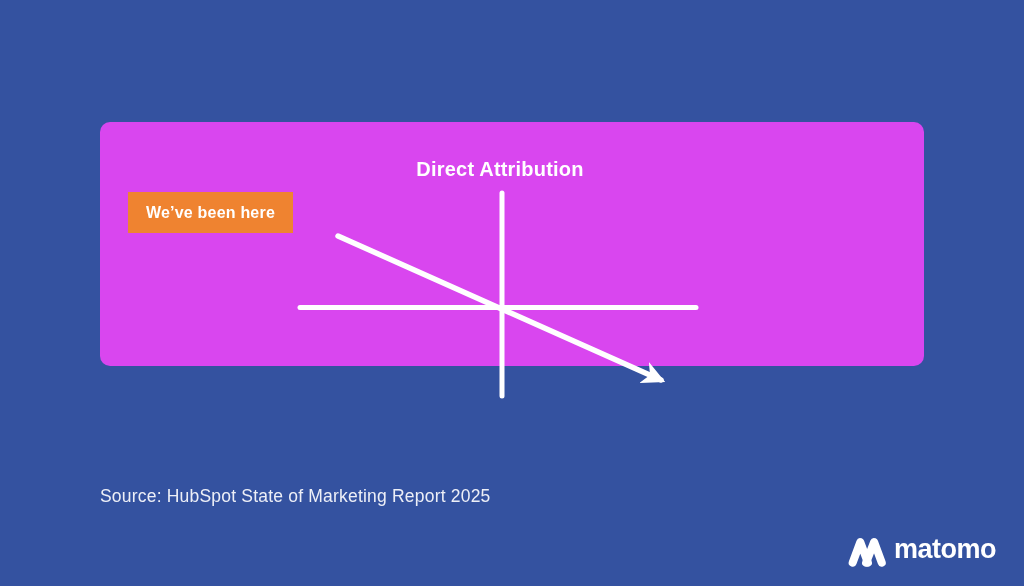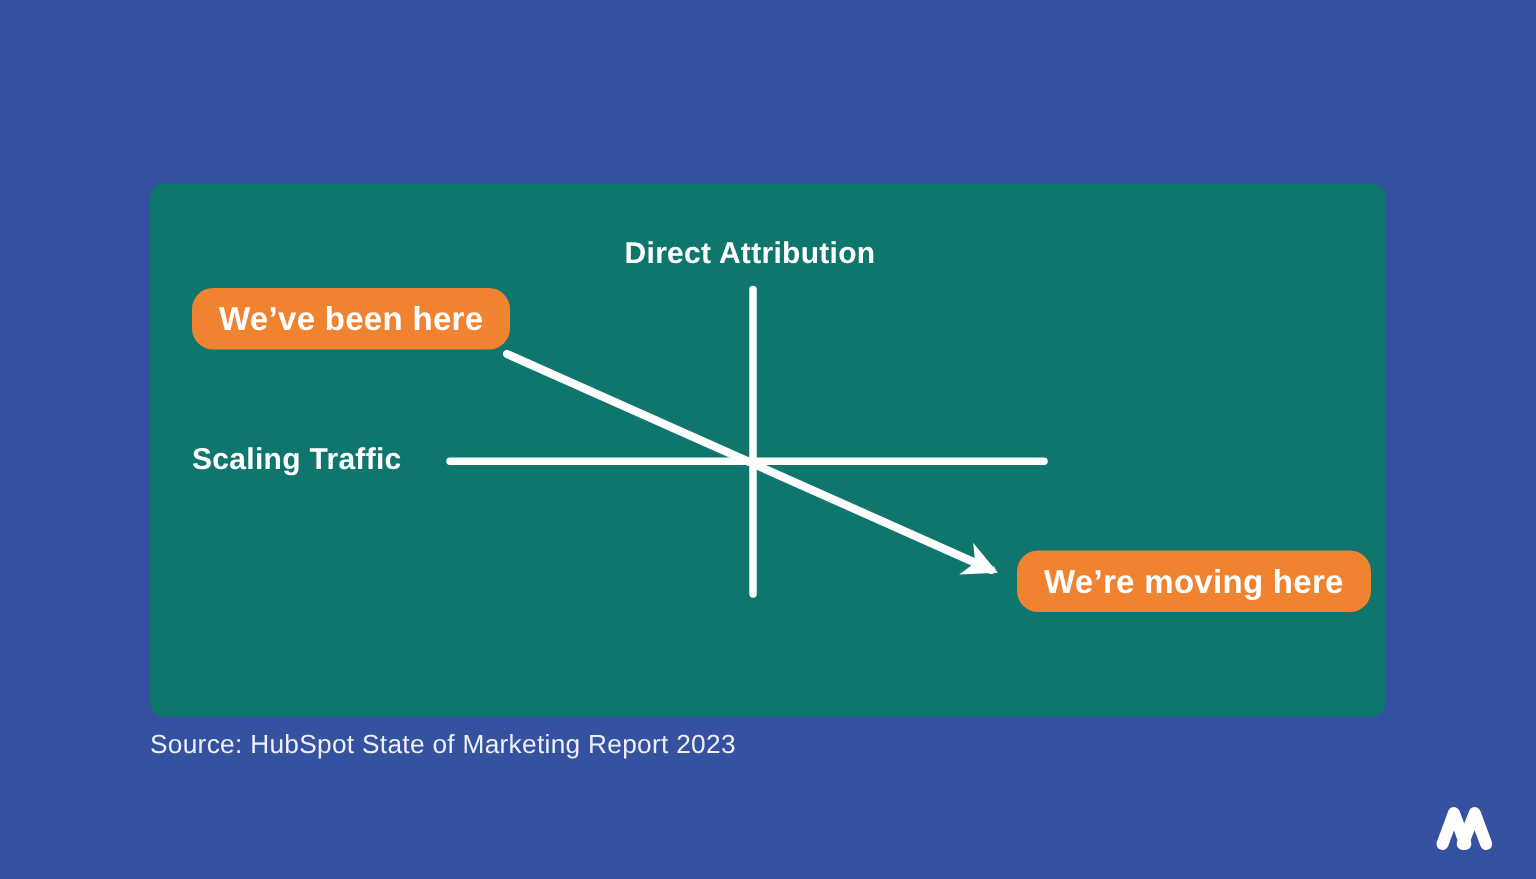--- a/index.html
+++ b/index.html
@@ -6,22 +6,22 @@
   html, body { width: 1024px; height: 586px; }
   body {
     position: relative;
     overflow: hidden;
     background: #3452A0;
     font-family: "Liberation Sans", "DejaVu Sans", sans-serif;
   }
   .panel {
     position: absolute;
     left: 100px; top: 122px;
-    width: 824px; height: 356px;
-    background: #0f766e;
+    width: 824px; height: 244px;
+    background: #d946ef;
     border-radius: 10px;
   }
   .axes-svg {
     position: absolute;
     left: 0; top: 0;
     width: 824px; height: 340px;
   }
   .axis-label {
     position: absolute;
     color: #FFFFFF;
@@ -31,24 +31,24 @@
     white-space: nowrap;
   }
   .axis-top    { left: 400px; top: 36px;  transform: translateX(-50%); }
   .axis-bottom { left: 400px; top: 280px; transform: translateX(-50%); }
   .axis-left   { left: 28px;  top: 185px; transform: translateY(-50%); }
   .axis-right  { left: 605px; top: 185px; transform: translateY(-50%); }
   .badge {
     position: absolute;
     background: #EF8330;
     color: #FFFFFF;
-    font-size: 22px;
+    font-size: 16px;
     font-weight: 700;
     letter-spacing: 0.2px;
-    border-radius: 14px;
+    border-radius: 0;
     height: 41px;
     line-height: 41px;
     text-align: center;
     white-space: nowrap;
     padding: 0 18px;
   }
   .badge-from { left: 28px;  top: 70px; }
   .badge-to   { left: 578px; top: 245px; }
   .source-caption {
     position: absolute;
@@ -87,27 +87,26 @@
     </defs>
 
     <line x1="402" y1="71" x2="402" y2="274" stroke="#FFFFFF" stroke-width="5" stroke-linecap="round"></line>
 
     <line x1="200" y1="185.5" x2="596" y2="185.5" stroke="#FFFFFF" stroke-width="5" stroke-linecap="round"></line>
 
     <line x1="238" y1="114" x2="561" y2="258" stroke="#FFFFFF" stroke-width="5.5" stroke-linecap="round" marker-end="url(#arrowhead)"></line>
   </svg>
 
   <div class="axis-label axis-top">Direct Attribution</div>
-  <div class="axis-label axis-left">Scaling Traffic</div>
 
   <div class="badge badge-from">We’ve been here</div>
-  <div class="badge badge-to">We’re moving here</div>
 
 </div>
 
-<div class="source-caption">Source: HubSpot State of Marketing Report 2023</div>
+<div class="source-caption">Source: HubSpot State of Marketing Report 2025</div>
 
 <div class="brand">
   <svg width="40" height="34" viewBox="0 0 44 38" aria-hidden="true">
     <polyline points="6,32 14.5,9 23,32" fill="none" stroke="#FFFFFF" stroke-width="9" stroke-linecap="round" stroke-linejoin="round"></polyline>
     <polyline points="21,32 30,9 38.5,32" fill="none" stroke="#FFFFFF" stroke-width="9" stroke-linecap="round" stroke-linejoin="round"></polyline>
   </svg>
+  <span class="brand-wordmark">matomo</span>
 </div>
 
 </body></html>

